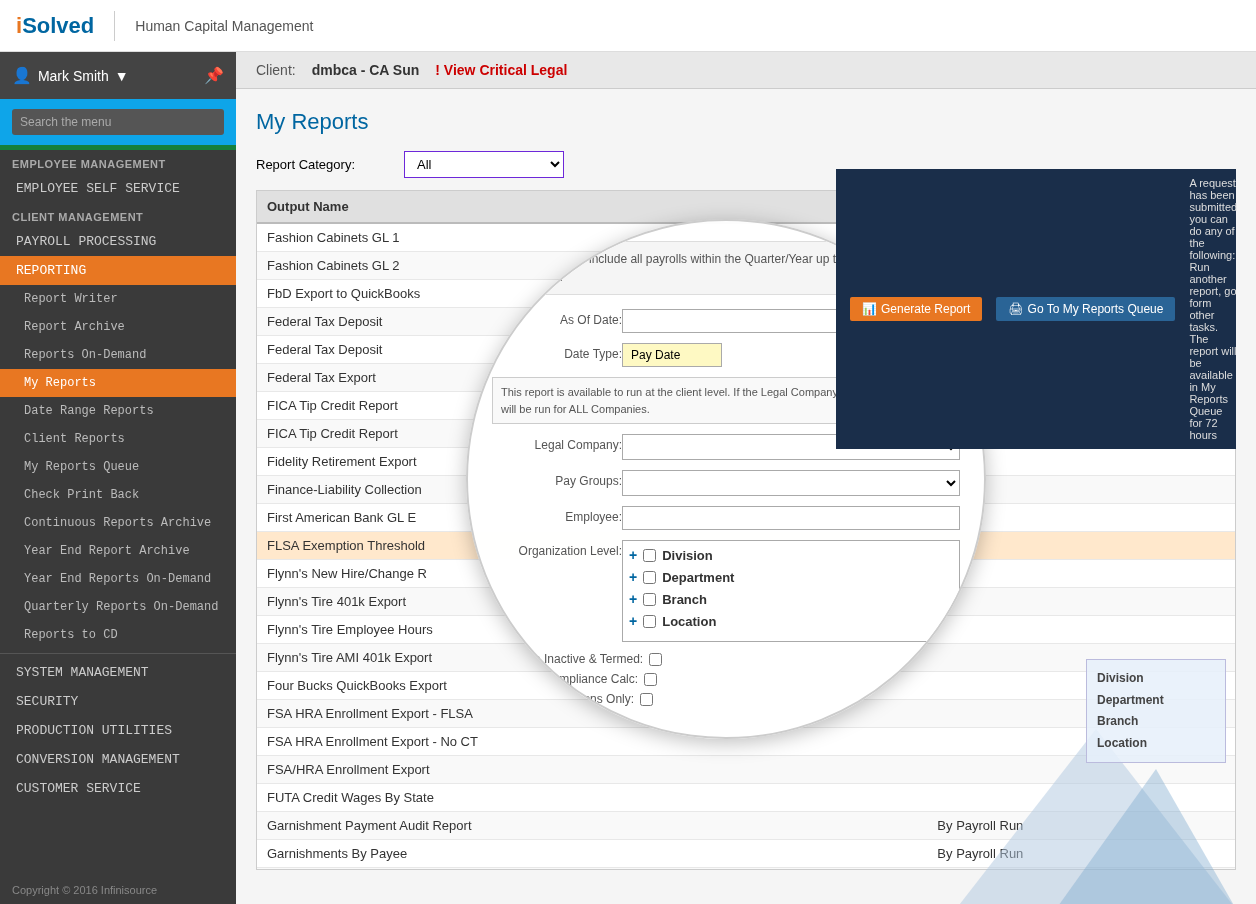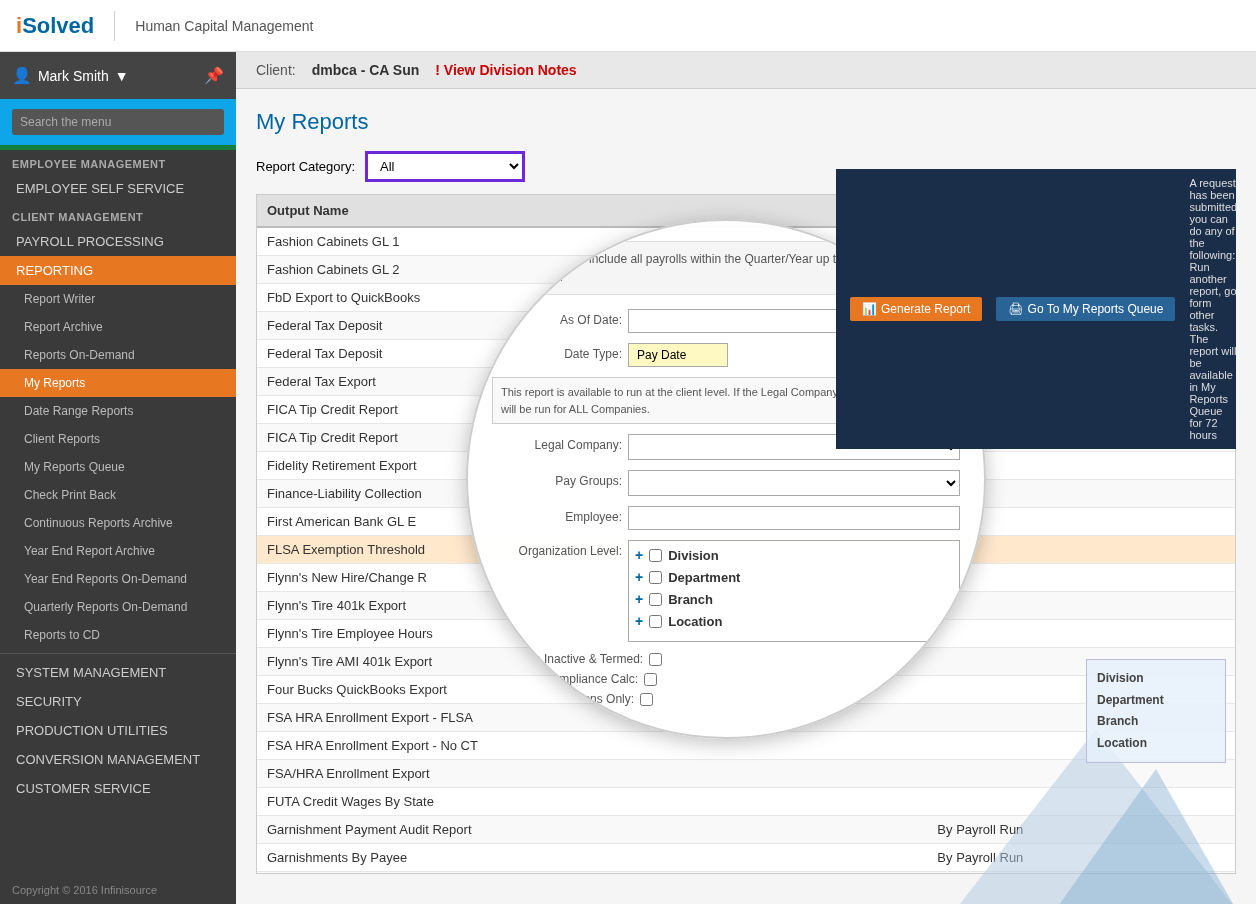--- a/index.html
+++ b/index.html
@@ -100,20 +100,21 @@
       color: #aaa;
       letter-spacing: 0.5px;
       text-transform: uppercase;
       cursor: default;
     }
     .nav-item {
       padding: 7px 16px;
       color: #ccc;
       cursor: pointer;
       font-size: 13px;
+      font-family: Liberation Mono, monospace;
     }
     .nav-item.active {
       background: #e87722;
       color: #fff;
     }
     .nav-item.sub {
       padding-left: 24px;
       font-size: 12px;
       color: #bbb;
     }
@@ -175,24 +176,25 @@
     
     #report-category-row {
       display: flex;
       align-items: center;
       gap: 10px;
       margin-bottom: 12px;
     }
     #report-category-select {
       padding: 4px 24px 4px 8px;
       font-size: 13px;
-      border: 3px solid #6d28d9;
+      border: 1px solid #6d28d9;
       background: #fff;
       appearance: auto;
       min-width: 160px;
+      margin-left: 39px;
     }
 
     
     #reports-table-wrapper {
       background: #fff;
       border: 1px solid #ccc;
       max-height: 680px;
       overflow-y: auto;
     }
     table {
@@ -298,21 +300,21 @@
       line-height: 1.5;
       margin-bottom: 14px;
       padding: 8px;
       background: #f5f5f5;
       border: 1px solid #ddd;
     }
     .form-row {
       display: flex;
       align-items: flex-start;
       margin-bottom: 10px;
-      gap: 6px;
+      gap: 0;
     }
     .form-label {
       min-width: 130px;
       text-align: right;
       color: #555;
       padding-top: 4px;
       font-size: 12px;
     }
     .form-control {
       flex: 1;
@@ -471,21 +473,21 @@
     <div id="sidebar-footer">
       <span>Copyright © 2016 Infinisource</span>
     </div>
   </div>
 
   <div id="main-content">
 
     <div id="client-bar">
       <span id="client-label">Client:</span>
       <span id="client-name">dmbca - CA Sun</span>
-      <a id="critical-notes">! View Division Notes</a>
+      <a id="critical-notes">! View Critical Legal</a>
     </div>
 
     <div id="page-content">
       <h1 id="page-title">My Reports</h1>
 
       <div id="report-category-row">
         <label>Report Category:</label>
         <select id="report-category-select"><option>All</option></select>
       </div>
 

